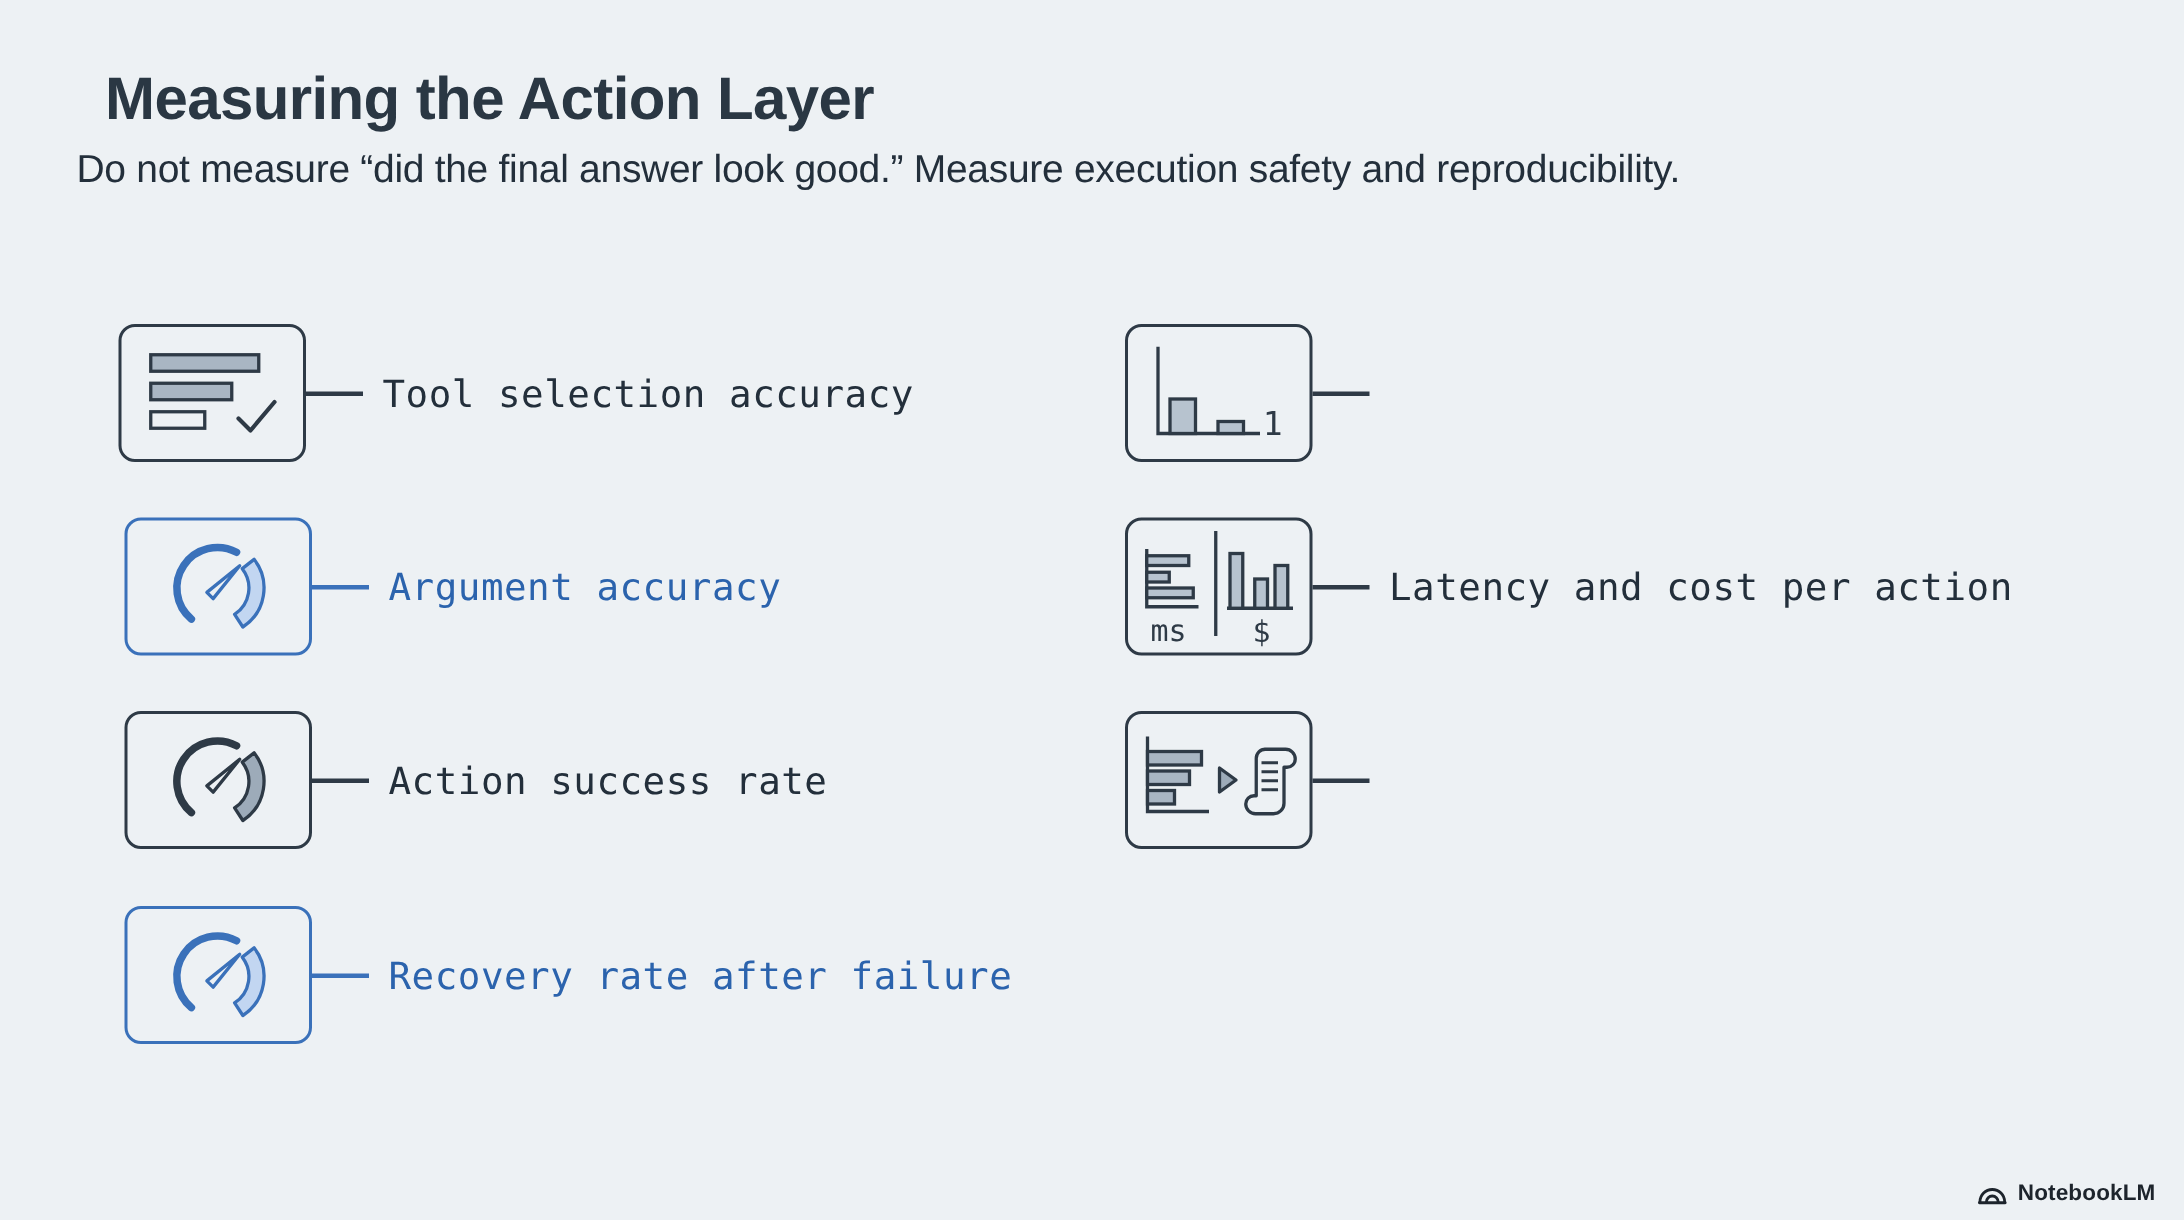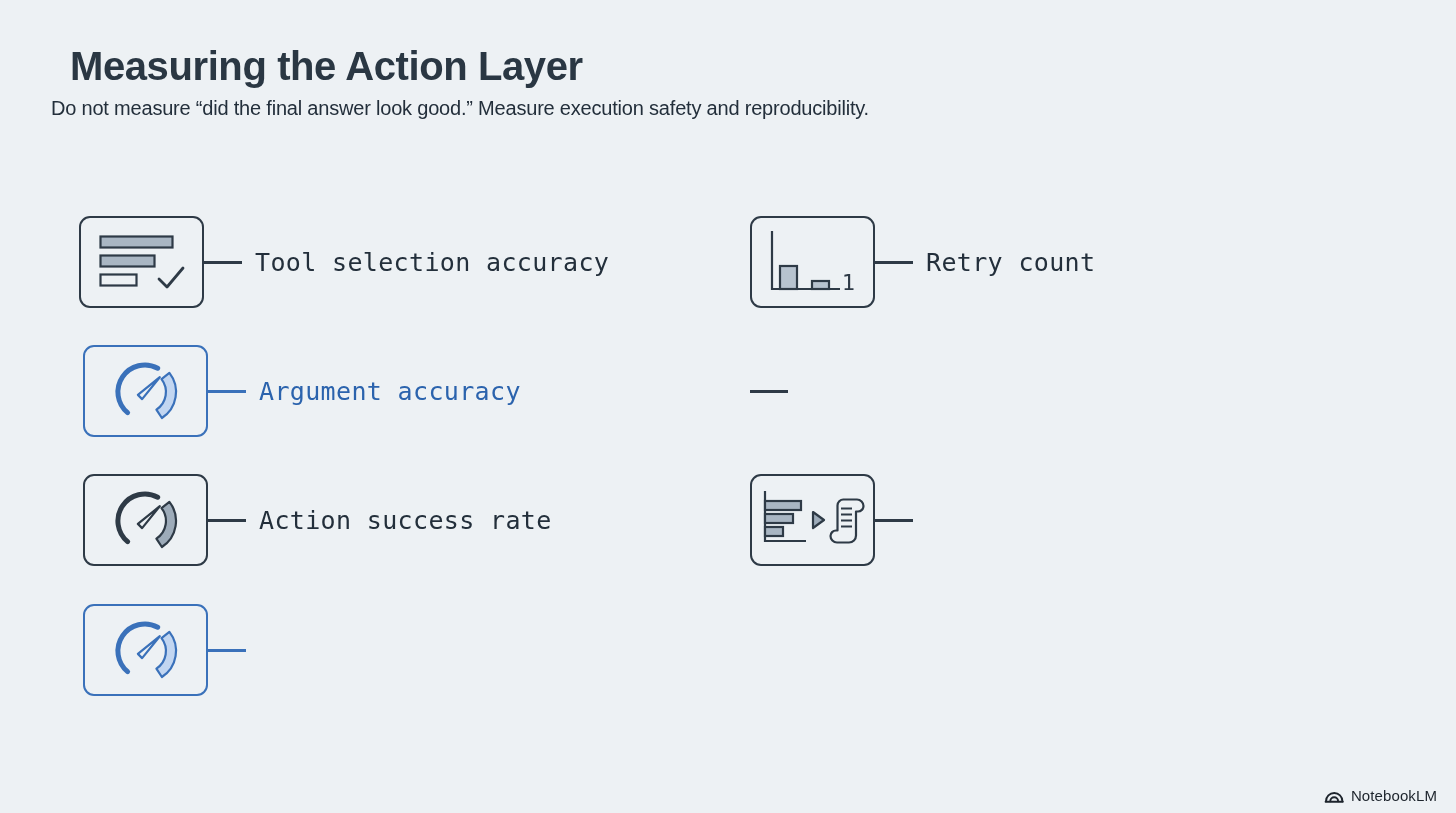--- a/index.html
+++ b/index.html
@@ -21,21 +21,21 @@
     width:1456px;height:813px;position:relative;overflow:hidden;
     background:var(--background);
     font-family:"Liberation Sans", sans-serif;
   }
   .page-title{
     position:absolute;left:66px;top:40px;margin:4px;
     font-size:40px;font-weight:700;color:var(--title-text);letter-spacing:-0.4px;
   }
   .page-subtitle{
     position:absolute;left:51px;top:97px;margin:0;
-    font-size:20px;font-weight:400;color:var(--label-text);letter-spacing:-0.2px;
+    font-size:26px;font-weight:400;color:var(--label-text);letter-spacing:-0.2px;
   }
   .metric-row{position:absolute;display:flex;align-items:center;height:92px;}
   .icon-box{
     width:125px;height:92px;flex:0 0 auto;
     border:2.5px solid var(--dark);border-radius:11px;
     display:flex;align-items:center;justify-content:center;
   }
   .metric-row.blue .icon-box{border-color:var(--blue);}
   .connector{width:38px;height:3px;background:var(--dark);flex:0 0 auto;}
   .metric-row.blue .connector{background:var(--blue);}
@@ -58,21 +58,21 @@
   .tri{stroke-linejoin:round;fill:var(--gray-segment-fill);}
   .scroll{stroke-linejoin:round;fill:var(--background);}
   .lines{stroke-width:2;}
   .t{font-family:"DejaVu Sans Mono", monospace;font-size:20px;fill:var(--dark);}
   .t-big{font-family:"DejaVu Sans Mono", monospace;font-size:22px;fill:var(--dark);}
   .brand-footer{
     position:absolute;right:19px;bottom:9px;
     display:flex;align-items:center;gap:6px;
   }
   .brand-label{
-    font-size:15px;font-weight:400;color:var(--footer-text);letter-spacing:0.1px;
+    font-size:15px;font-weight:700;color:var(--footer-text);letter-spacing:0.1px;
   }
   .brand-glyph{stroke:var(--footer-text);stroke-width:1.9;fill:none;stroke-linecap:round;}
 </style>
 </head>
 <body>
 
 <h1 class="page-title">Measuring the Action Layer</h1>
 <p class="page-subtitle">Do not measure “did the final answer look good.” Measure execution safety and reproducibility.</p>
 
 <div class="metric-row dark" style="left:79px;top:216px;">
@@ -114,37 +114,53 @@
 
 <div class="metric-row blue" style="left:83px;top:604px;">
   <div class="icon-box">
     <svg width="90" height="70" viewBox="0 0 90 70">
       <path class="s arc" d="M26.6,56.7 A27,27 0 0 1 56.7,12.2"></path>
       <path class="s seg" d="M68.4,16.9 A31,31 0 0 1 60.9,62 L55.4,53.6 A21,21 0 0 0 60.5,23.1 Z"></path>
       <path class="s needle" d="M58.8,21.2 L41.1,43.1 L36.9,38.9 Z"></path>
     </svg>
   </div>
   <div class="connector"></div>
+  <div class="metric-label">Recovery rate after failure</div>
 </div>
 
 <div class="metric-row dark" style="left:750px;top:216px;">
   <div class="icon-box">
     <svg width="88" height="62" viewBox="0 0 88 62">
       <path class="s" d="M3,0 V58 H71"></path>
       <rect class="s fg2" x="11" y="35" width="17" height="23"></rect>
       <rect class="s fg2" x="43" y="50" width="17" height="8"></rect>
       <text class="t-big" x="86" y="59" text-anchor="end">1</text>
     </svg>
   </div>
   <div class="connector"></div>
-  <div class="metric-label">Retry count</div>
 </div>
 
 <div class="metric-row dark" style="left:750px;top:345px;">
+  <div class="icon-box">
+    <svg width="102" height="80" viewBox="0 0 102 80">
+      <path class="s" d="M48.5,3 V73"></path>
+      <path class="s" d="M2.5,15 V53.5 H37"></path>
+      <rect class="s fg2" x="2.5" y="19.5" width="28" height="6.5"></rect>
+      <rect class="s fg2" x="2.5" y="30.5" width="15" height="6.5"></rect>
+      <rect class="s fg2" x="2.5" y="41" width="31" height="6.5"></rect>
+      <text class="t" x="17" y="76" text-anchor="middle">ms</text>
+      <path class="s" d="M56,54.5 H100"></path>
+      <rect class="s fg2" x="58" y="18" width="8.5" height="36.5"></rect>
+      <rect class="s fg2" x="74.5" y="35" width="8.5" height="19.5"></rect>
+      <rect class="s fg2" x="88" y="26" width="8.5" height="28.5"></rect>
+      <text class="t" x="79" y="77" text-anchor="middle">$</text>
+    </svg>
+  </div>
   <div class="connector"></div>
+  <div class="metric-label">Latency and cost per action</div>
 </div>
 
 <div class="metric-row dark" style="left:750px;top:474px;">
   <div class="icon-box">
     <svg width="104" height="70" viewBox="0 0 104 70">
       <path class="s" d="M4,6 V56 H45"></path>
       <rect class="s fg" x="4" y="16" width="36" height="9"></rect>
       <rect class="s fg" x="4" y="29" width="28" height="9"></rect>
       <rect class="s fg" x="4" y="42" width="18" height="9"></rect>
       <path class="s tri" d="M52,27 L63,35 L52,43 Z"></path>

